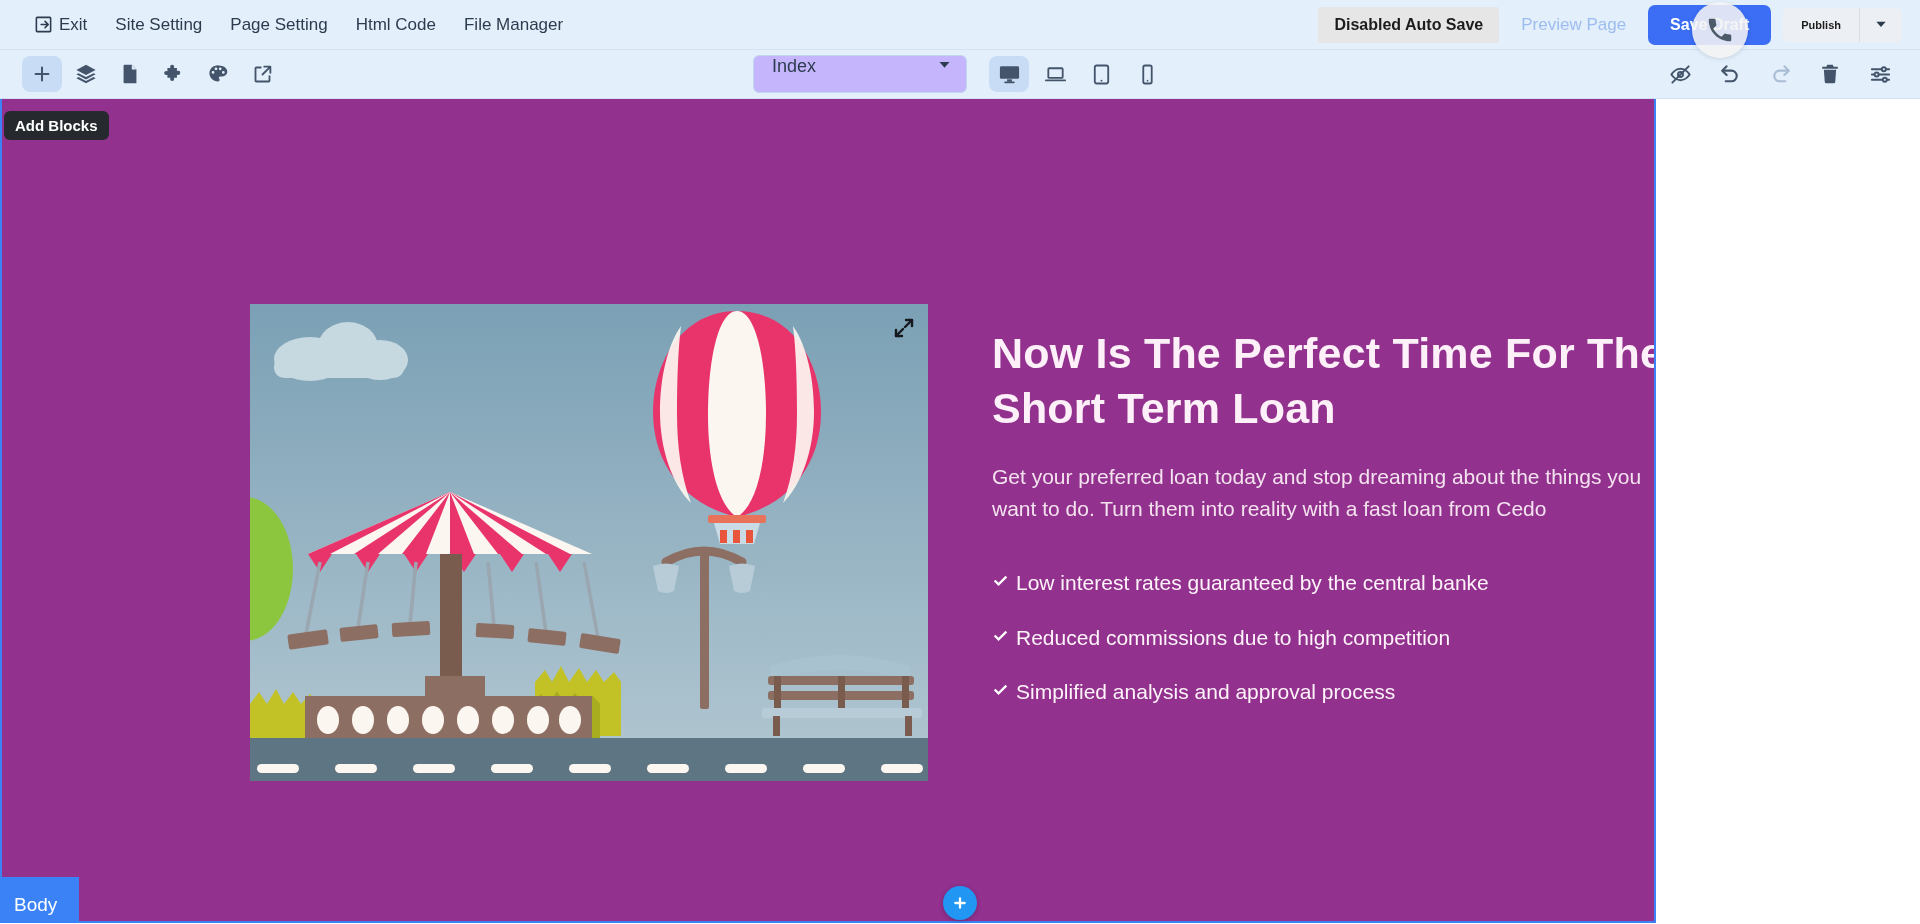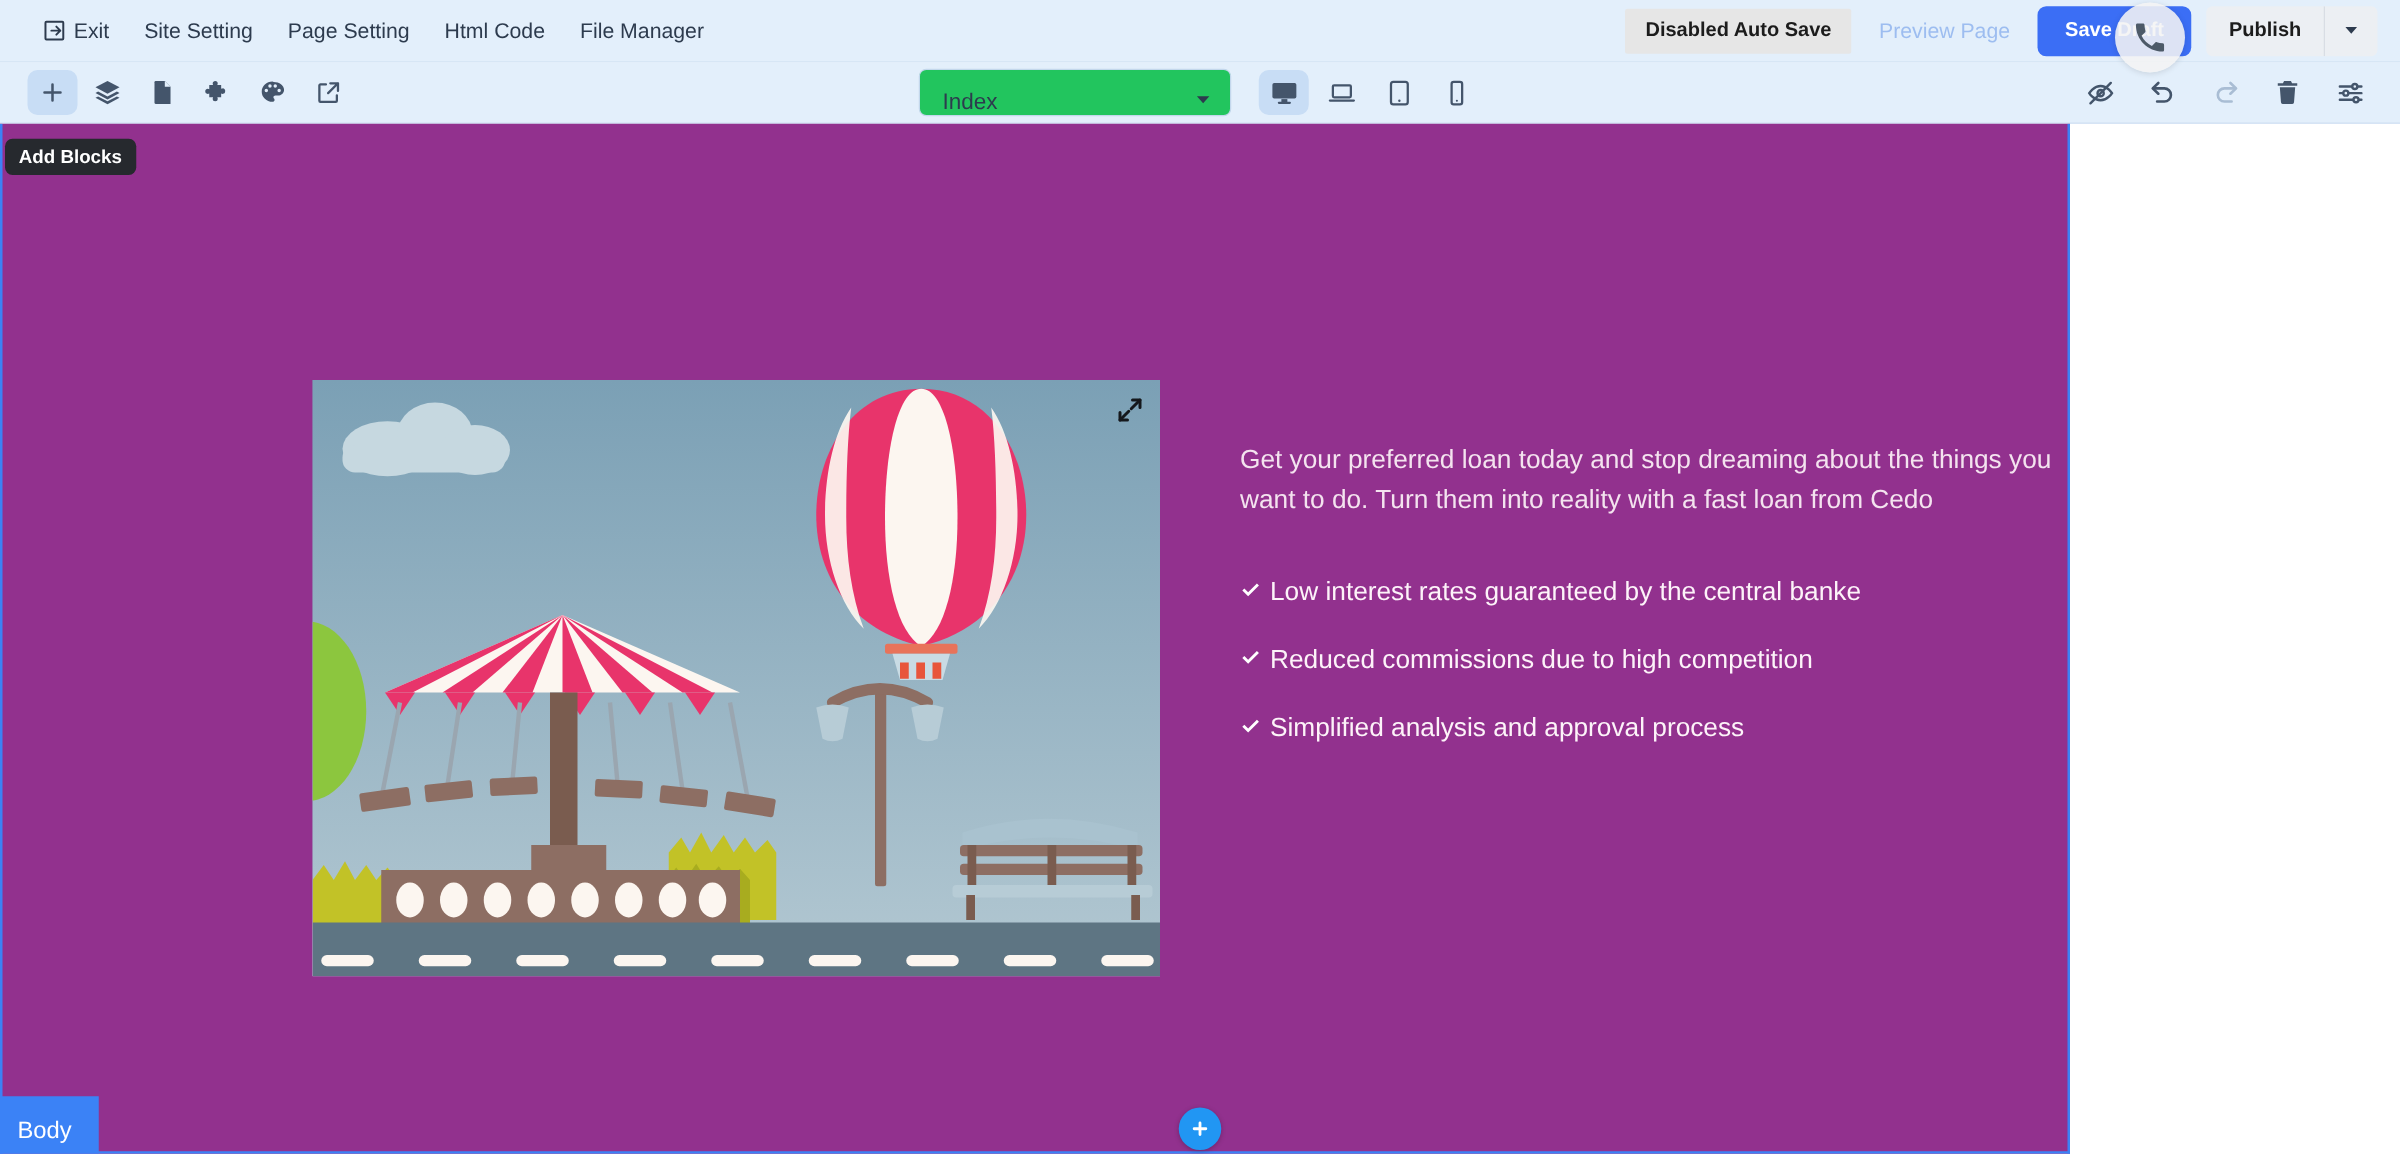--- a/index.html
+++ b/index.html
@@ -70,21 +70,21 @@
     display: flex; align-items: stretch;
     margin-left: 12px;
     background: #eceff3;
     border-radius: 5px;
     overflow: hidden;
   }
   .publish-btn {
     background: transparent;
     border: none;
     color: #1c1c1c;
-    font-size: 16px;
+    font-size: 11px;
     font-weight: bold;
     padding: 11px 18px;
     cursor: pointer;
     font-family: "Liberation Sans", sans-serif;
     white-space: nowrap;
   }
   .publish-caret {
     border: none;
     border-left: 1px solid #d8dde4;
     background: transparent;
@@ -130,25 +130,25 @@
   .tool-btn.disabled { color: #a9bdd4; }
   .tool-btn svg { display: block; }
 
   .tool-center {
     position: absolute;
     left: 50%;
     transform: translateX(-50%);
     display: flex; align-items: center; gap: 22px;
   }
   .page-select {
-    width: 250px; height: 38px;
-    background: #22c55e;
+    width: 214px; height: 38px;
+    background: #c4b5fd;
     border: 1px solid #c3d7ec;
     border-radius: 6px;
-    display: flex; align-items: flex-end;
+    display: flex; align-items: flex-start;
     justify-content: space-between;
     padding: 0 14px 0 18px;
     font-size: 18px;
     color: #2d3b4e;
     cursor: pointer;
   }
   .device-group { display: flex; align-items: center; gap: 6px; }
 
   .tool-right {
     position: absolute; right: 20px;
@@ -612,20 +612,21 @@
         <svg width="24" height="24" viewBox="0 0 24 24" fill="none" stroke="#15181c" stroke-width="2.4" stroke-linecap="round" stroke-linejoin="round">
           <path d="M14 4h6v6"></path>
             <path d="M20 4 13 11"></path>
           <path d="M10 20H4v-6"></path>
             <path d="M4 20l7-7"></path>
         </svg>
       </div>
     </div>
 
     <div class="hero-text">
+      <h1 class="hero-title">Now Is The Perfect Time For The Short Term Loan</h1>
       <p class="hero-sub">Get your preferred loan today and stop dreaming about the things you want to do. Turn them into reality with a fast loan from Cedo</p>
       <ul class="hero-list">
         <li>
           <span class="chk">
             <svg width="17" height="17" viewBox="0 0 24 24" fill="currentColor">
                 <path d="M9.2 18.4 2.6 11.8l2.3-2.3 4.3 4.3 9.9-9.9 2.3 2.3z"></path>
               </svg>
           </span>
           <span>Low interest rates guaranteed by the central banke</span>
         </li>

